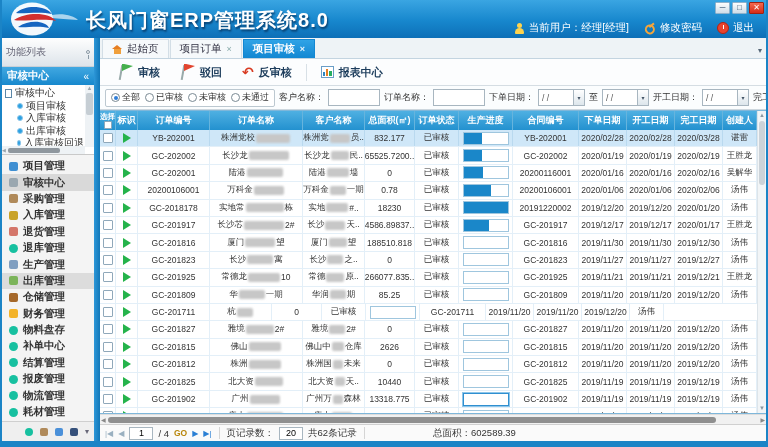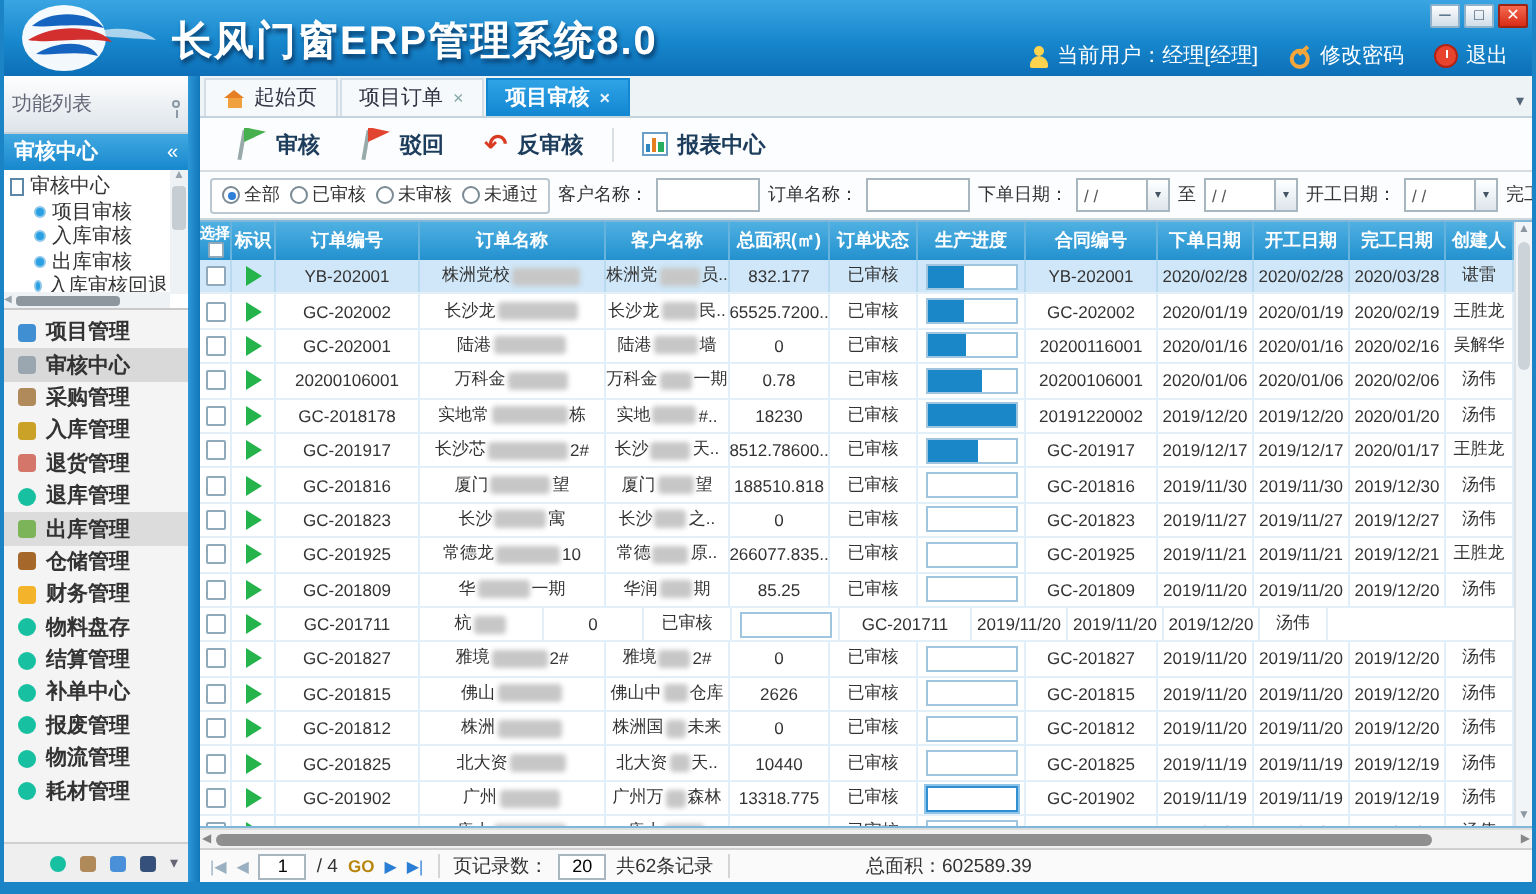--- a/index.html
+++ b/index.html
@@ -211,43 +211,47 @@
             <span>入库管理</span>
           </div>
           <div class="module">
             <span class="micon" style="background: rgb(212, 118, 106);"></span>
             <span>退货管理</span>
           </div>
           <div class="module">
             <span class="micon dot" style="background: rgb(23, 192, 160);"></span>
             <span>退库管理</span>
           </div>
+          <div class="module">
+            <span class="micon" style="background: rgb(127, 158, 192);"></span>
+            <span>生产管理</span>
+          </div>
           <div class="module hover">
             <span class="micon" style="background: rgb(124, 180, 90);"></span>
             <span>出库管理</span>
           </div>
           <div class="module">
             <span class="micon" style="background: rgb(165, 104, 42);"></span>
             <span>仓储管理</span>
           </div>
           <div class="module">
             <span class="micon" style="background: rgb(243, 179, 42);"></span>
             <span>财务管理</span>
           </div>
           <div class="module">
             <span class="micon dot" style="background: rgb(23, 192, 160);"></span>
             <span>物料盘存</span>
           </div>
           <div class="module">
             <span class="micon dot" style="background: rgb(23, 192, 160);"></span>
+            <span>补单中心</span>
+          </div>
+          <div class="module">
+            <span class="micon dot" style="background: rgb(23, 192, 160);"></span>
             <span>结算管理</span>
-          </div>
-          <div class="module">
-            <span class="micon dot" style="background: rgb(23, 192, 160);"></span>
-            <span>补单中心</span>
           </div>
           <div class="module">
             <span class="micon dot" style="background: rgb(23, 192, 160);"></span>
             <span>报废管理</span>
           </div>
           <div class="module">
             <span class="micon dot" style="background: rgb(23, 192, 160);"></span>
             <span>物流管理</span>
           </div>
           <div class="module">
@@ -556,21 +560,21 @@
               <div class="cell" style="flex: 0 0 93px;">
                 <span>长沙芯</span>
                 <span class="blur" style="width: 40px;"></span>
                 <span>2#</span>
               </div>
               <div class="cell" style="flex: 0 0 62px;">
                 <span>长沙</span>
                 <span class="blur" style="width: 20px;"></span>
                 <span>天..</span>
               </div>
-              <div class="cell" style="flex: 0 0 50px;">8512.78600..</div>
+              <div class="cell" style="flex: 0 0 50px;">4586.89837..</div>
               <div class="cell" style="flex: 0 0 44px;">已审核</div>
               <div class="cell" style="flex: 0 0 54px;">
                 <span class="pbar">
                   <span class="pfill" style="display: block; width: 58%;"></span>
                 </span>
               </div>
               <div class="cell" style="flex: 0 0 66px;">GC-201917</div>
               <div class="cell" style="flex: 0 0 48px;">2019/12/17</div>
               <div class="cell" style="flex: 0 0 48px;">2019/12/17</div>
               <div class="cell" style="flex: 0 0 48px;">2020/01/17</div>

